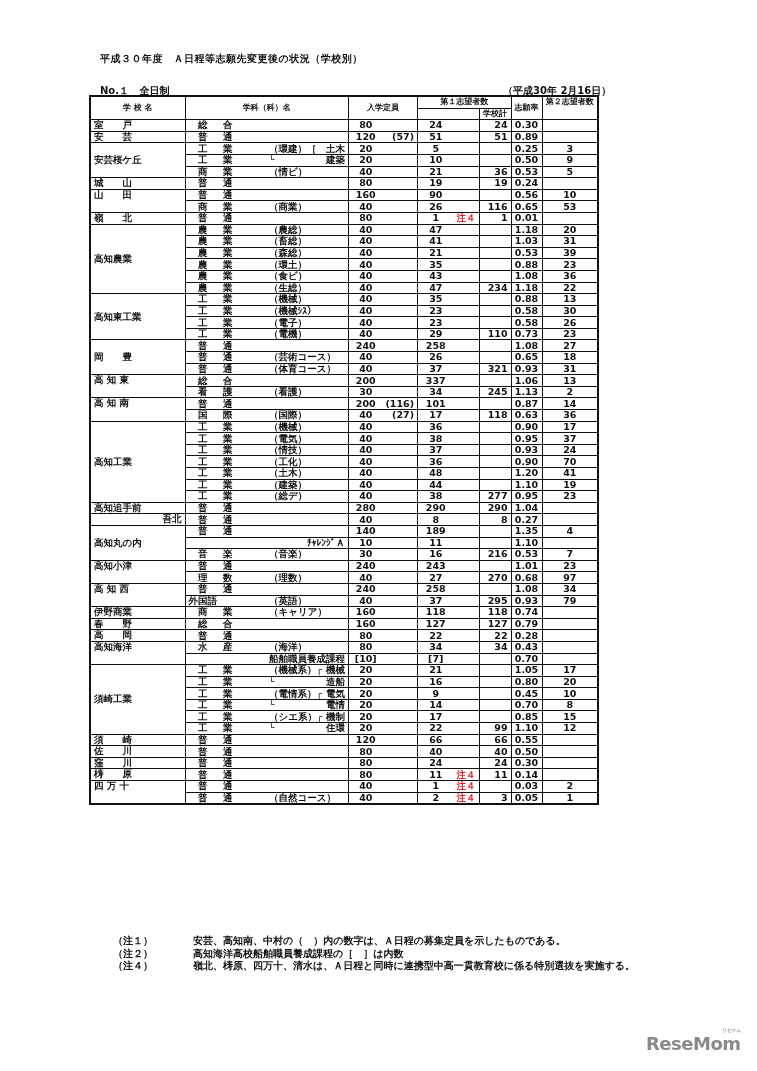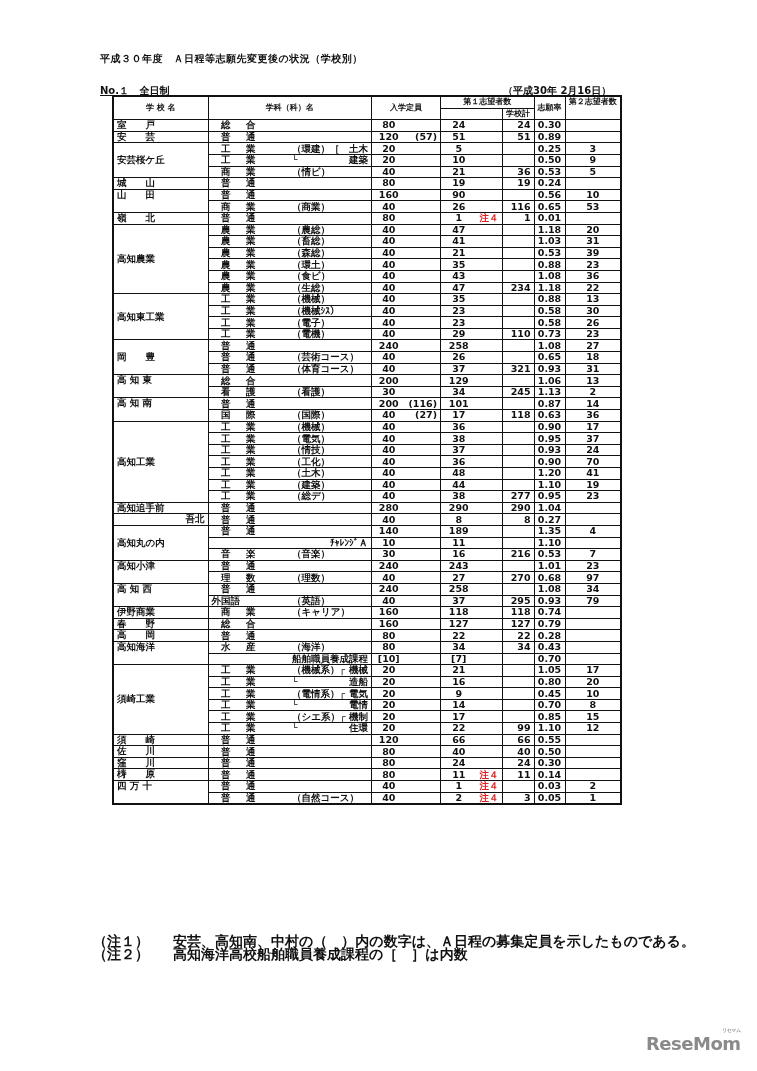--- a/index.html
+++ b/index.html
@@ -2,21 +2,21 @@
 <html><head>
 <meta charset="utf-8">
 <style>
   html, body { margin: 0; padding: 0; background: #ffffff; }
   body { width: 757px; height: 1071px; position: relative; overflow: hidden;
          font-family: "DejaVu Sans", sans-serif; color: #111; }
   .title { position: absolute; left: 100px; top: 52px; font-size: 10px; font-weight: bold; letter-spacing: 0.5px; }
   .subhead { position: absolute; left: 100px; top: 84px; font-size: 10px; font-weight: bold; }
   .subhead .u { text-decoration: underline; }
   .date { position: absolute; left: 503px; top: 84px; font-size: 10px; font-weight: bold; }
-  table.main { position: absolute; left: 112px; top: 95px; border-collapse: collapse;
+  table.main { position: absolute; left: 89px; top: 95px; border-collapse: collapse;
                font-size: 9.5px; font-weight: bold; table-layout: fixed; }
   table.main td, table.main th { border: 1px solid #111; padding: 0 3px; height: 10.6px; line-height: 10px;
                white-space: nowrap; overflow: hidden; }
   table.main { border: 2px solid #111; }
   th { font-weight: bold; font-size: 8px; vertical-align: middle; }
   .c-school { width: 95px; }
   .c-dept-a { width: 26px; }
   .c-dept-b { width: 46px; }
   .c-dept-c { width: 70px; }
   .c-cap { width: 34px; }
@@ -24,21 +24,21 @@
   .c-app { width: 36px; }
   .c-note { width: 24px; }
   .c-tot { width: 32px; }
   .c-rate { width: 28px; }
   .c-sec { width: 56px; }
   .ctr { text-align: center; }
   .rt { text-align: right; }
   .note4 { color: #d22; text-align: right; }
   .nb-l { border-left: none !important; }
   .nb-r { border-right: none !important; }
-  .footnotes { position: absolute; left: 93px; top: 935px; font-size: 14px; font-weight: bold; line-height: 12.5px; }
+  .footnotes { position: absolute; left: 113px; top: 935px; font-size: 10px; font-weight: bold; line-height: 12.5px; }
   .footnotes .lab { display: inline-block; width: 80px; }
   .logo { position: absolute; left: 646px; top: 1033px; font-size: 18px; font-weight: bold; color: #8a8a8a;
           font-family: "DejaVu Sans", sans-serif; letter-spacing: -0.5px; text-align: center; }
   .logo small { position: absolute; top: -6px; right: 0; font-size: 5px; color: #999; }
 </style>
 </head>
 <body>
 
 <div class="title">平成３０年度　Ａ日程等志願先変更後の状況（学校別）</div>
 <div class="subhead">
@@ -349,21 +349,21 @@
         <td class="ctr">0.93</td>
         <td class="ctr">31</td>
       </tr>
       <tr class="grp">
         <td rowspan="2" style="vertical-align: top;">高 知 東</td>
         <td class="ctr nb-r">総</td>
         <td class="nb-l nb-r">合</td>
         <td class="nb-l nb-r"></td>
         <td class="ctr nb-r">200</td>
         <td class="rt nb-l"></td>
-        <td class="ctr nb-r">129</td>
+        <td class="ctr nb-r">337</td>
         <td class="note4 nb-l"></td>
         <td class="rt"></td>
         <td class="ctr">1.06</td>
         <td class="ctr">13</td>
       </tr>
       <tr>
         <td class="ctr nb-r">看</td>
         <td class="nb-l nb-r">護</td>
         <td class="nb-l nb-r">（看護）</td>
         <td class="ctr nb-r">30</td>
@@ -814,17 +814,18 @@
         <td class="rt">3</td>
         <td class="ctr">0.05</td>
         <td class="ctr">1</td>
       </tr>
     </tbody>
 </table>
 
 <div class="footnotes">
   <div><span class="lab">（注１）</span><span>安芸、高知南、中村の（　）内の数字は、Ａ日程の募集定員を示したものである。</span></div>
   <div><span class="lab">（注２）</span><span>高知海洋高校船舶職員養成課程の［　］は内数</span></div>
+  <div><span class="lab">（注４）</span><span>嶺北、梼原、四万十、清水は、Ａ日程と同時に連携型中高一貫教育校に係る特別選抜を実施する。</span></div>
 </div>
 
 <div class="logo">
   <span>ReseMom</span><small>リセマム</small>
 </div>
 
 </body></html>

